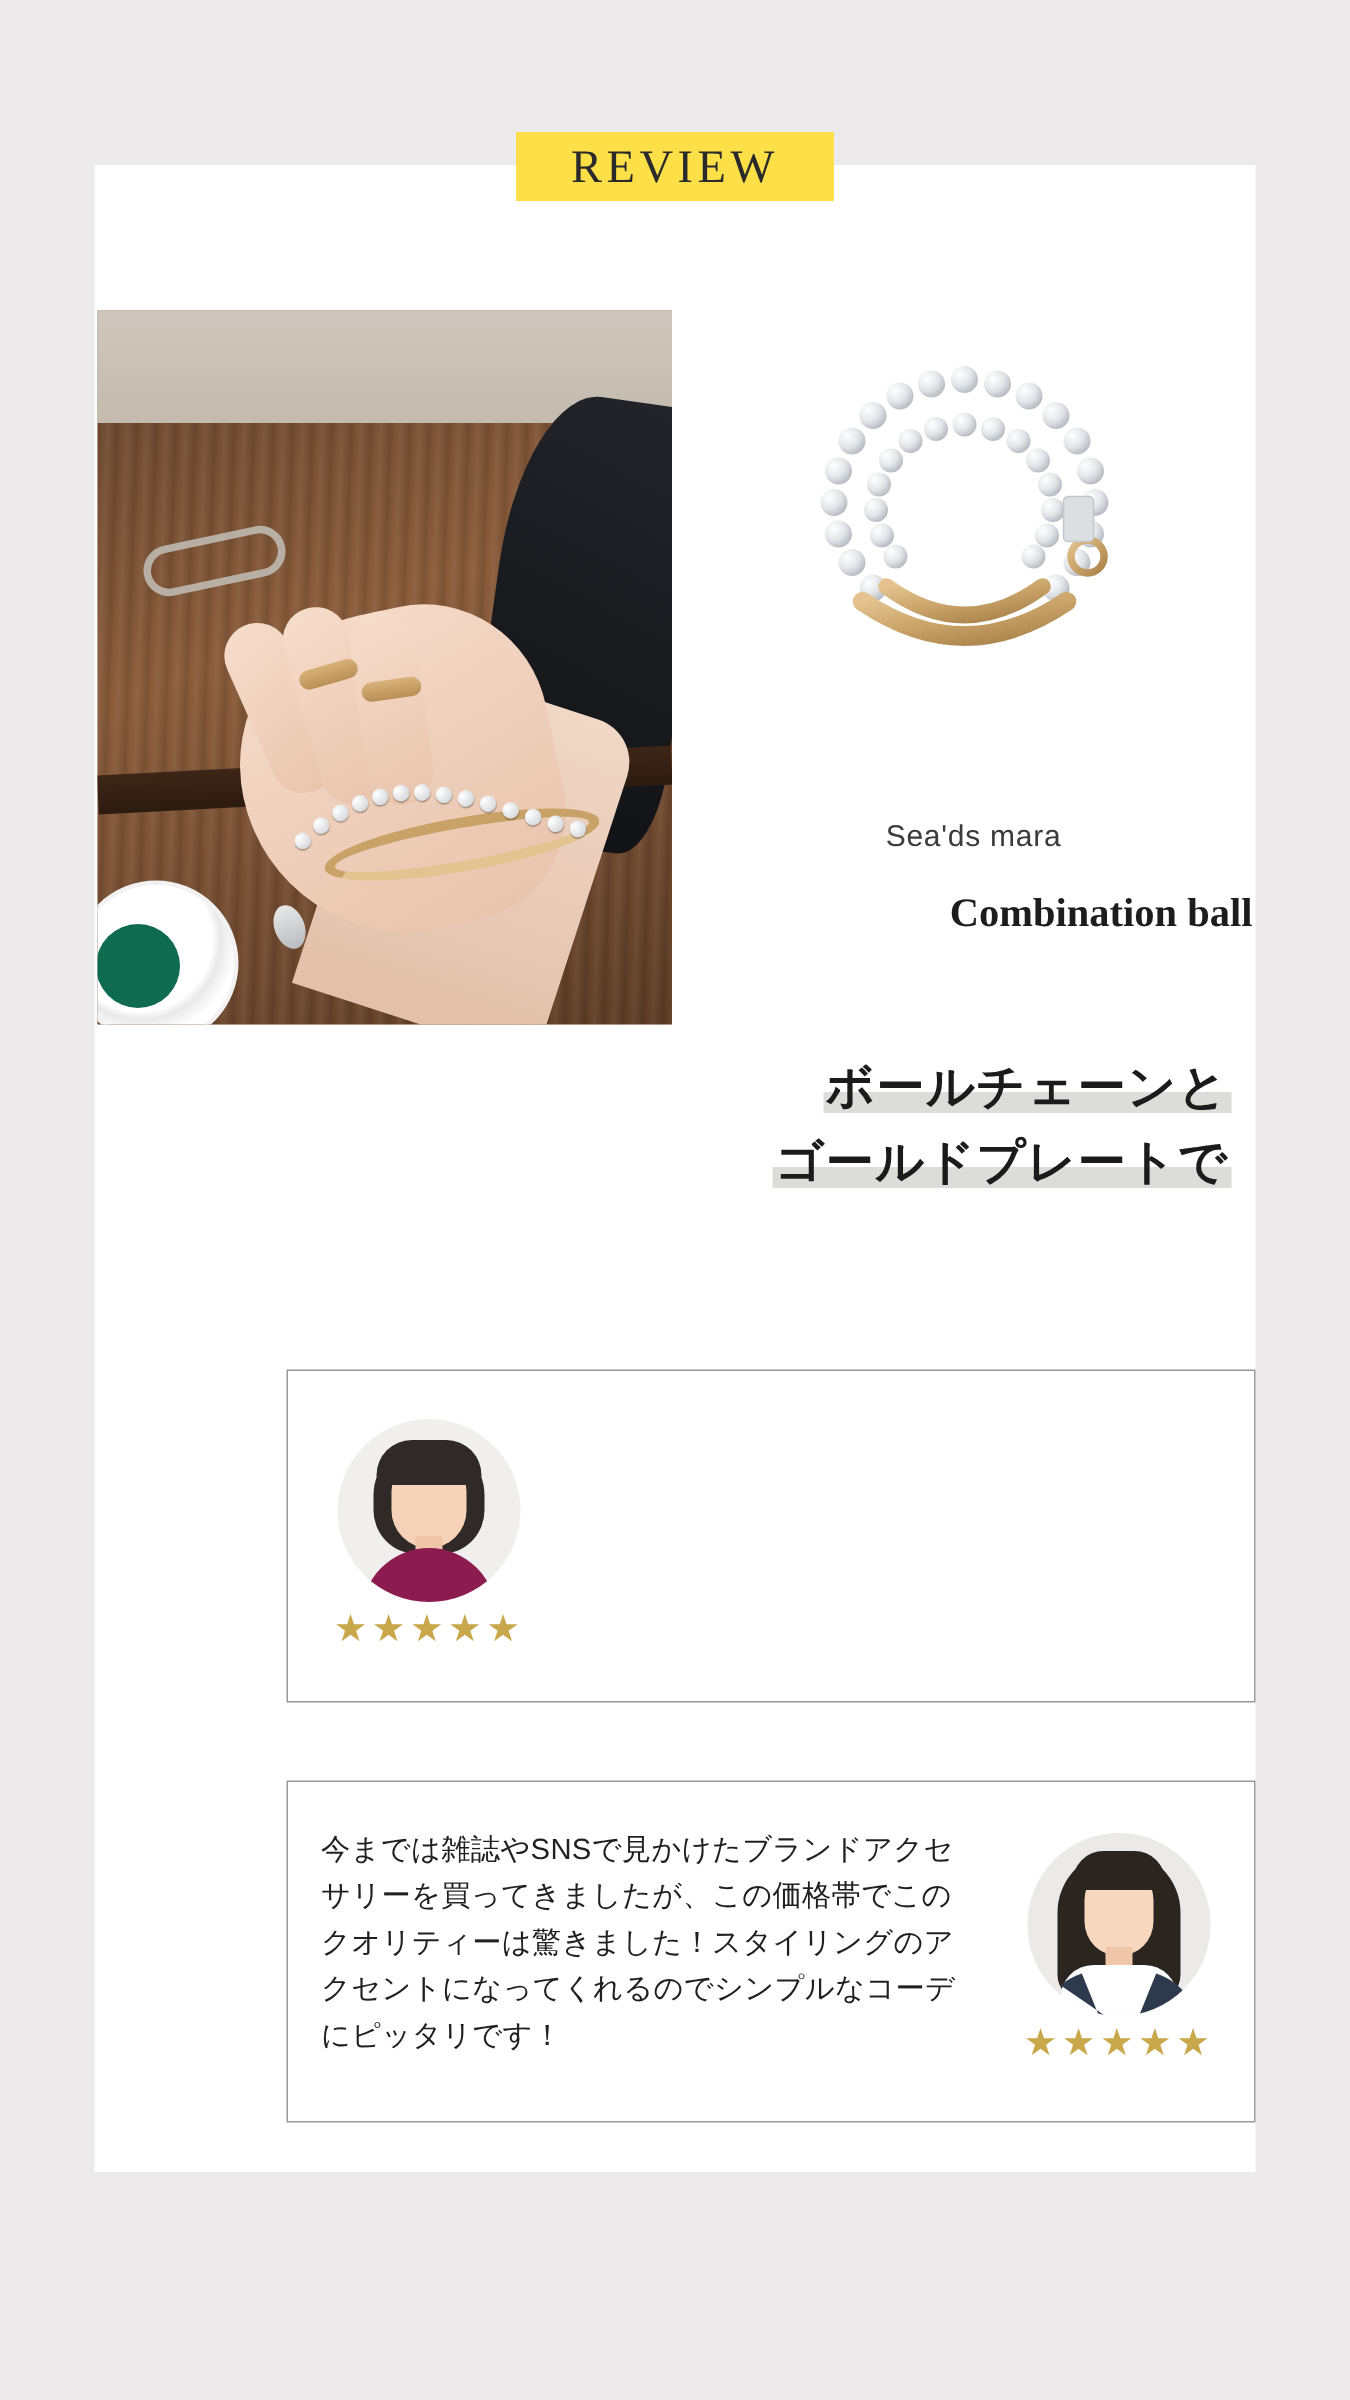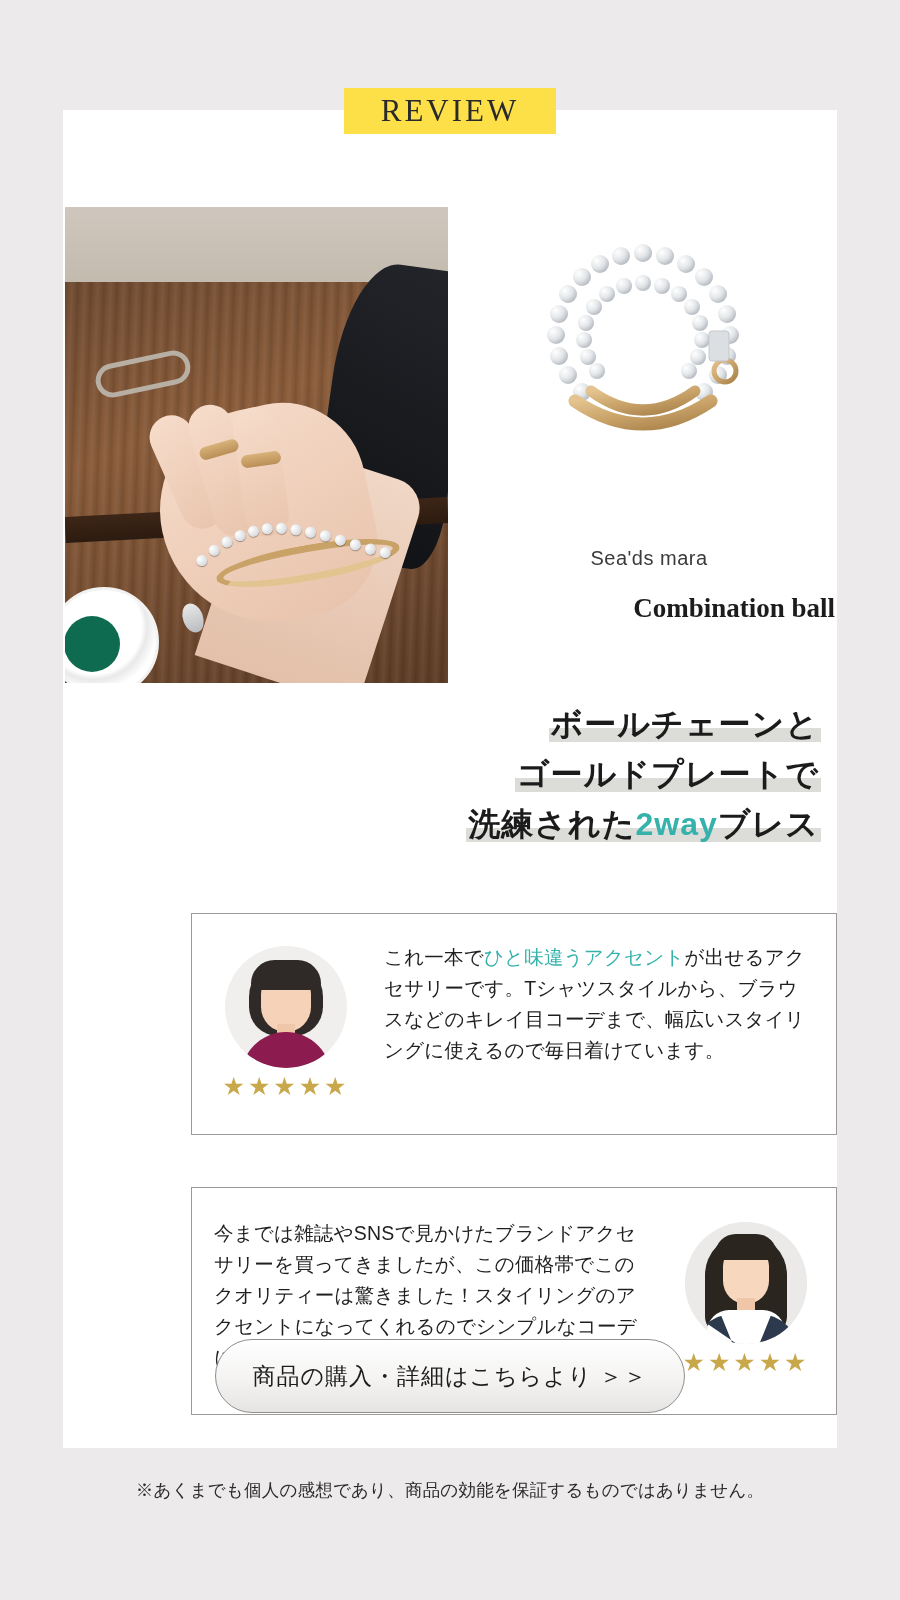--- a/index.html
+++ b/index.html
@@ -442,57 +442,53 @@
 
       <div class="brand">Sea'ds mara</div>
 
       <div class="prod-title">
         <span>Combination ball</span>
       </div>
 
       <div class="catch">
         <div><span class="hl">ボールチェーンと</span></div>
         <div><span class="hl">ゴールドプレートで</span></div>
-        <div><span class="hl"><span>洗練された</span><span class="accent">2way</span><span>ブレス</span></span></div>
       </div>
     </div>
 
     <div class="review-box" id="review-1">
       <div class="avatar-wrap">
         <div class="avatar av1">
           <div class="hair"></div>
           <div class="face"></div>
           <div class="fringe"></div>
           <div class="neck"></div>
           <div class="body"></div>
         </div>
         <div class="stars">★★★★★</div>
       </div>
-      <div class="review-text"><span>これ一本で</span><span class="accent">ひと味違うアクセント</span><span>が出せるアクセサリーです。Tシャツスタイルから、ブラウスなどのキレイ目コーデまで、幅広いスタイリングに使えるので毎日着けています。</span></div>
     </div>
 
     <div class="review-box" id="review-2">
       <div class="avatar-wrap">
         <div class="avatar av2">
           <div class="bg"></div>
           <div class="hair"></div>
           <div class="face"></div>
           <div class="fringe"></div>
           <div class="neck"></div>
           <div class="shirt"></div>
           <div class="jacket"></div>
         </div>
         <div class="stars">★★★★★</div>
       </div>
       <div class="review-text">今までは雑誌やSNSで見かけたブランドアクセサリーを買ってきましたが、この価格帯でこのクオリティーは驚きました！スタイリングのアクセントになってくれるのでシンプルなコーデにピッタリです！</div>
     </div>
 
-    <div class="cta">商品の購入・詳細はこちらより ＞＞</div>
 
   </div>
 
   <div class="review-banner">
     <span>REVIEW</span>
   </div>
 
-  <div class="disclaimer">※あくまでも個人の感想であり、商品の効能を保証するものではありません。</div>
 
 </div>
 
 </body></html>

